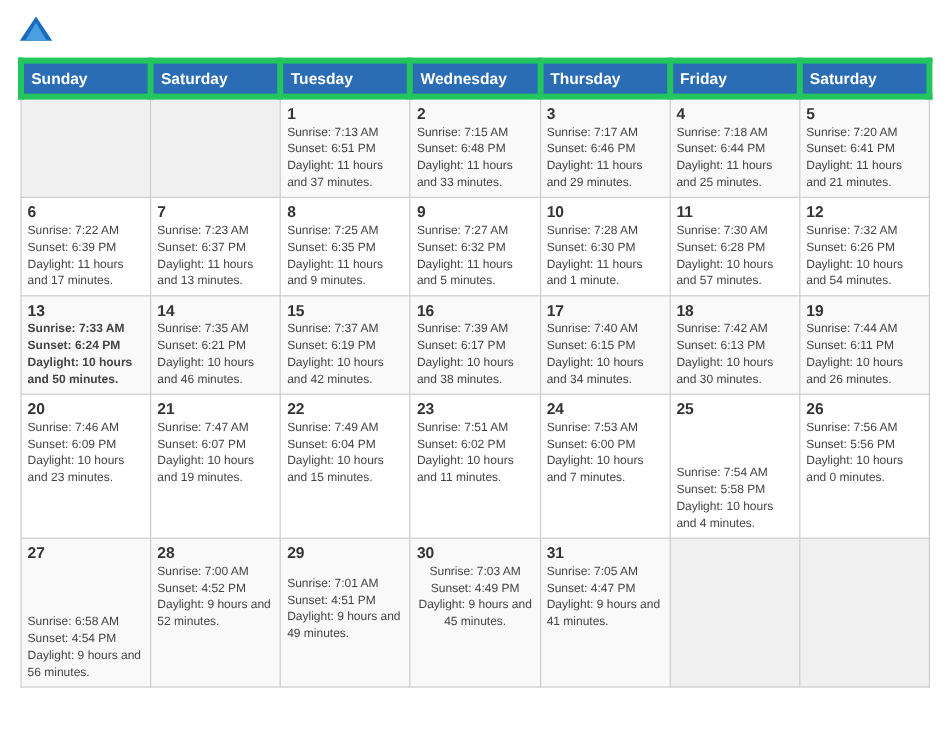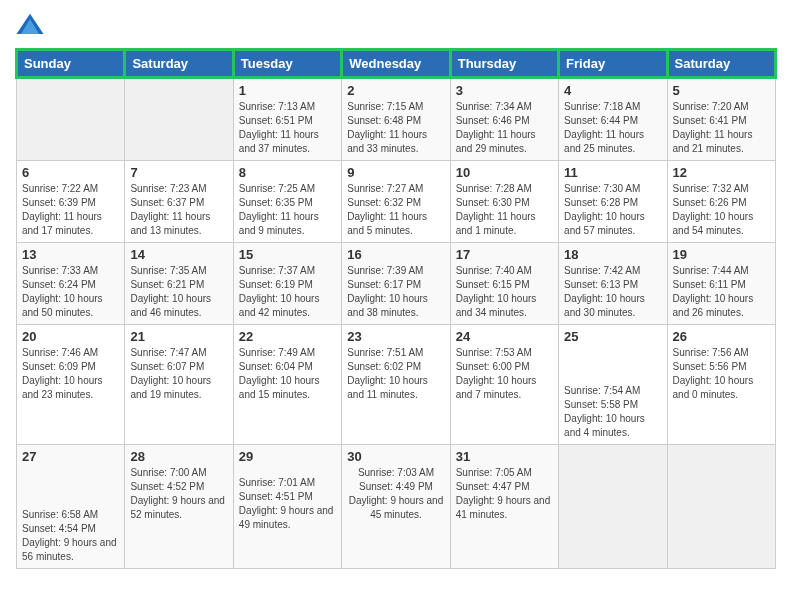--- a/index.html
+++ b/index.html
@@ -54,21 +54,21 @@
       border-collapse: collapse;
       table-layout: fixed;
     }
     .calendar th {
       background: #2a6db5;
       color: #fff;
       text-align: left;
       padding: 5px 6px;
       font-size: 13px;
       font-weight: bold;
-      border: 3px solid #22c55e;
+      border: 5px solid #22c55e;
     }
     .calendar td {
       border: 1px solid #ccc;
       vertical-align: top;
       padding: 4px 5px;
       height: 82px;
       background: #fff;
     }
     .calendar tr:nth-child(odd) td {
       background: #f9f9f9;
@@ -136,21 +136,21 @@
 Daylight: 11 hours and 37 minutes.</div>
           </td>
           <td>
             <span class="day-num">2</span>
             <div class="day-info" style="white-space: pre-line;">Sunrise: 7:15 AM
 Sunset: 6:48 PM
 Daylight: 11 hours and 33 minutes.</div>
           </td>
           <td>
             <span class="day-num">3</span>
-            <div class="day-info" style="white-space: pre-line;">Sunrise: 7:34 AM
+            <div class="day-info" style="white-space: pre-line;">Sunrise: 7:17 AM
 Sunset: 6:46 PM
 Daylight: 11 hours and 29 minutes.</div>
           </td>
           <td>
             <span class="day-num">4</span>
             <div class="day-info" style="white-space: pre-line;">Sunrise: 7:18 AM
 Sunset: 6:44 PM
 Daylight: 11 hours and 25 minutes.</div>
           </td>
           <td>
@@ -200,21 +200,21 @@
           <td>
             <span class="day-num">12</span>
             <div class="day-info" style="white-space: pre-line;">Sunrise: 7:32 AM
 Sunset: 6:26 PM
 Daylight: 10 hours and 54 minutes.</div>
           </td>
         </tr>
         <tr>
           <td>
             <span class="day-num">13</span>
-            <div class="day-info" style="white-space: pre-line;">Sunrise: 7:33 AM
+            <div class="day-info" style="white-space: pre-line; font-weight: bold;">Sunrise: 7:33 AM
 Sunset: 6:24 PM
 Daylight: 10 hours and 50 minutes.</div>
           </td>
           <td>
             <span class="day-num">14</span>
             <div class="day-info" style="white-space: pre-line;">Sunrise: 7:35 AM
 Sunset: 6:21 PM
 Daylight: 10 hours and 46 minutes.</div>
           </td>
           <td>

